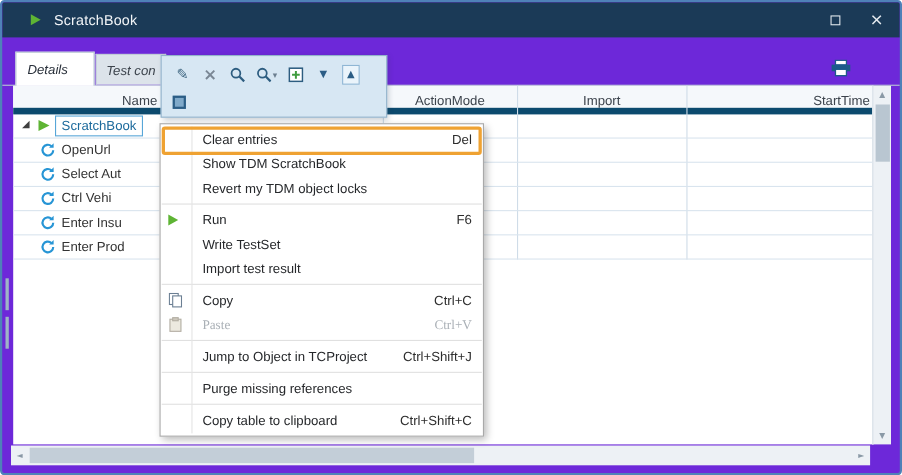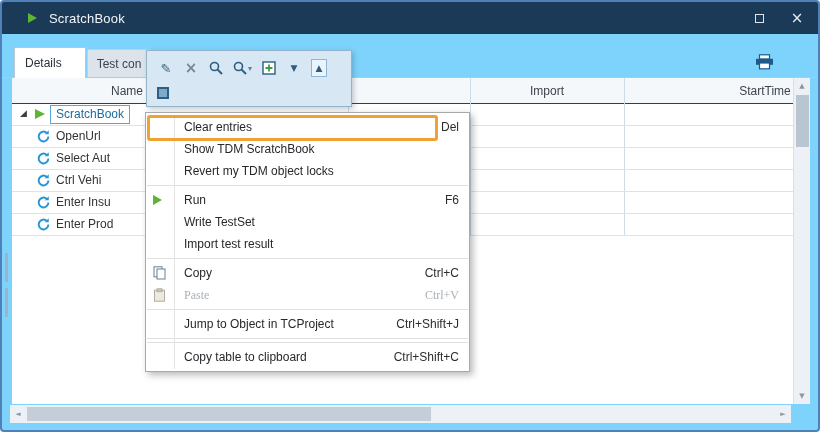--- a/index.html
+++ b/index.html
@@ -4,63 +4,63 @@
 <style>
   :root{
     --titlebar:#1b3a57;
     --accent-orange:#efa232;
     --run-green:#5eb434;
     --refresh-blue:#2795d5;
     --window-border:#4f81b8;
   }
   *{box-sizing:border-box;margin:0;padding:0;}
   body{margin:0;background:#fff;font-family:"Liberation Sans","DejaVu Sans",sans-serif;font-size:12px;color:#333;}
-  .window{position:relative;width:820px;height:432px;border:2px solid var(--window-border);border-radius:4px;background:#7dd3fc;overflow:hidden;}
+  .window{position:relative;width:820px;height:432px;border:2px solid var(--window-border);border-radius:4px;background:#6d28d9;overflow:hidden;}
   .icon{font-family:"DejaVu Sans",sans-serif;}
 
   
   .titlebar{position:absolute;left:0;top:0;width:100%;height:32px;background:var(--titlebar);display:flex;align-items:center;}
   .play-title{display:inline-block;width:0;height:0;border-left:9px solid var(--run-green);border-top:5px solid transparent;border-bottom:5px solid transparent;margin-left:26px;}
   .wtitle{color:#f2f5f8;font-size:13px;margin-left:12px;letter-spacing:.2px;}
   .wbtns{position:absolute;right:10px;top:0;height:32px;display:flex;align-items:center;gap:16px;}
   .wbtn{width:22px;height:22px;display:flex;align-items:center;justify-content:center;color:#e8edf2;cursor:default;}
   .maxbox{display:inline-block;width:9px;height:9px;border:1.4px solid #dfe6ec;}
   .closex{font-size:15px;line-height:1;color:#e8edf2;}
 
   
   .striplinie{position:absolute;left:0;top:75px;width:100%;height:1px;background:#b9c7d3;}
-  .tab{position:absolute;overflow:hidden;white-space:nowrap;padding:0 10px;display:flex;align-items:center;color:#29303a;}
+  .tab{position:absolute;overflow:hidden;white-space:nowrap;padding:0 10px;display:flex;align-items:center;color:#29303a;font-style:italic;}
   .tab-active{left:12px;top:45px;width:72px;height:31px;background:#fff;border:1px solid #b9c7d3;border-bottom:none;z-index:3;}
   .tab-inactive{left:85px;top:47px;width:64px;height:28px;background:#dce3ea;border:1px solid #c2cdd7;border-bottom:none;color:#3c434c;justify-content:center;}
   .printer{position:absolute;left:753px;top:52px;width:22px;height:18px;z-index:2;}
 
   
   .table-area{position:absolute;left:10px;top:76px;width:782px;height:326px;background:#fff;border-right:1px solid #d4dde4;}
-  .thead{position:absolute;left:0;top:0;width:100%;height:26px;background:#f5f8fb;border-bottom:1px solid #0c4a6e;}
+  .thead{position:absolute;left:0;top:0;width:100%;height:26px;background:#f5f8fb;border-bottom:6px solid #0c4a6e;}
   .th{position:absolute;top:0;height:26px;line-height:26px;text-align:center;color:#3c434c;}
   .vline{position:absolute;top:0;width:1px;height:158px;background:#cfdce8;}
   .trow{position:absolute;left:0;width:100%;height:22px;border-bottom:1px solid #d9e4ee;line-height:21px;}
   .expander{position:absolute;left:8px;top:5px;font-size:9px;color:#3f3f3f;line-height:1;}
   .play-row{position:absolute;left:23px;top:5px;width:0;height:0;border-left:10px solid var(--run-green);border-top:5.5px solid transparent;border-bottom:5.5px solid transparent;}
   .namebox{position:absolute;left:38px;top:1px;height:19px;line-height:17px;border:1px solid #57a6d8;background:#fff;padding:0 5px;color:#1c6a9c;}
   .refresh{position:absolute;left:24px;top:3px;}
   .rowlabel{position:absolute;left:44px;top:0;color:#333;white-space:nowrap;}
 
   
   .toolpop{position:absolute;left:144px;top:48px;width:206px;height:57px;background:#d7e7f3;border:1px solid #93b3cb;box-shadow:2px 2px 5px rgba(40,60,80,.25);z-index:5;}
   .toolrow{display:flex;align-items:center;gap:9px;padding:6px 0 0 11px;height:28px;}
   .tbtn{display:inline-flex;align-items:center;justify-content:center;min-width:16px;height:18px;color:#3c647f;cursor:default;}
   .tbtn-glyph{font-size:13px;line-height:1;}
   .tbtn-x{font-size:15px;font-weight:bold;color:#7a8794;}
   .chev{font-size:9px;color:#2b5d85;}
   .boxed{border:1px solid #8fb6d4;background:#eaf4fb;padding:1px 3px;}
   .selsq{position:absolute;left:10px;top:36px;width:12px;height:12px;background:#7fa9c9;border:2px solid #2b5d85;}
 
   
-  .menu{position:absolute;left:143px;top:110px;width:325px;background:#fff;border:1px solid #a9a9a9;box-shadow:3px 3px 7px rgba(0,0,0,.28);z-index:6;padding:3px 0;}
+  .menu{position:absolute;left:143px;top:110px;width:295px;background:#fff;border:1px solid #a9a9a9;box-shadow:3px 3px 7px rgba(0,0,0,.28);z-index:6;padding:3px 0;}
   .menu::before{content:"";position:absolute;left:28px;top:2px;bottom:2px;width:1px;background:#e4e4e4;}
   .mi{position:relative;height:22px;line-height:22px;display:flex;align-items:center;padding:0 10px 0 38px;color:#26282b;}
   .mi-l{flex:1;white-space:nowrap;}
   .mi-s{white-space:nowrap;color:#2d2d2d;}
   .mi .gicon{position:absolute;left:7px;top:0;height:22px;display:flex;align-items:center;}
   .play-menu{display:inline-block;width:0;height:0;border-left:9px solid var(--run-green);border-top:5px solid transparent;border-bottom:5px solid transparent;}
   .msep{height:1px;background:#e0e0e0;margin:3px 1px;}
   .mi.disabled .mi-l,.mi.disabled .mi-s{color:#aab0b6;font-family:Liberation Serif, serif;}
   .hl-orange{position:absolute;left:1px;top:2px;width:291px;height:26px;border:3px solid var(--accent-orange);border-radius:3px;pointer-events:none;z-index:10;}
 
@@ -102,20 +102,21 @@
     <svg width="19" height="16" viewBox="0 0 19 16">
       <rect x="4.5" y="0.8" width="10" height="4.2" fill="#fff" stroke="#1d5a8a" stroke-width="1.2"></rect>
       <rect x="1" y="4.8" width="17" height="6" fill="#1d5a8a"></rect>
       <rect x="4.5" y="9" width="10" height="5.8" fill="#fff" stroke="#1d5a8a" stroke-width="1.2"></rect>
     </svg>
   </div>
 
   <div class="table-area">
     <div class="thead">
       <span class="th" style="left:0;width:230px;">Name</span>
+      <span class="th" style="left:336px;width:122px;">ActionMode</span>
       <span class="th" style="left:458px;width:154px;">Import</span>
       <span class="th" style="left:612px;width:194px;margin-left:44px;">StartTime</span>
     </div>
     <div class="vline" style="left:336px;"></div>
     <div class="vline" style="left:458px;"></div>
     <div class="vline" style="left:612px;"></div>
 
     <div class="trow" style="top:26px;">
       <span class="expander icon">◢</span>
       <span class="play-row"></span>
@@ -257,20 +258,24 @@
 
     <div class="msep"></div>
 
     <div class="mi">
       <span class="mi-l">Jump to Object in TCProject</span>
       <span class="mi-s">Ctrl+Shift+J</span>
     </div>
 
     <div class="msep"></div>
 
+    <div class="mi">
+      <span class="mi-l">Purge missing references</span>
+      <span class="mi-s"></span>
+    </div>
 
     <div class="msep"></div>
 
     <div class="mi">
       <span class="mi-l">Copy table to clipboard</span>
       <span class="mi-s">Ctrl+Shift+C</span>
     </div>
   </div>
 
   <div class="vscroll">

